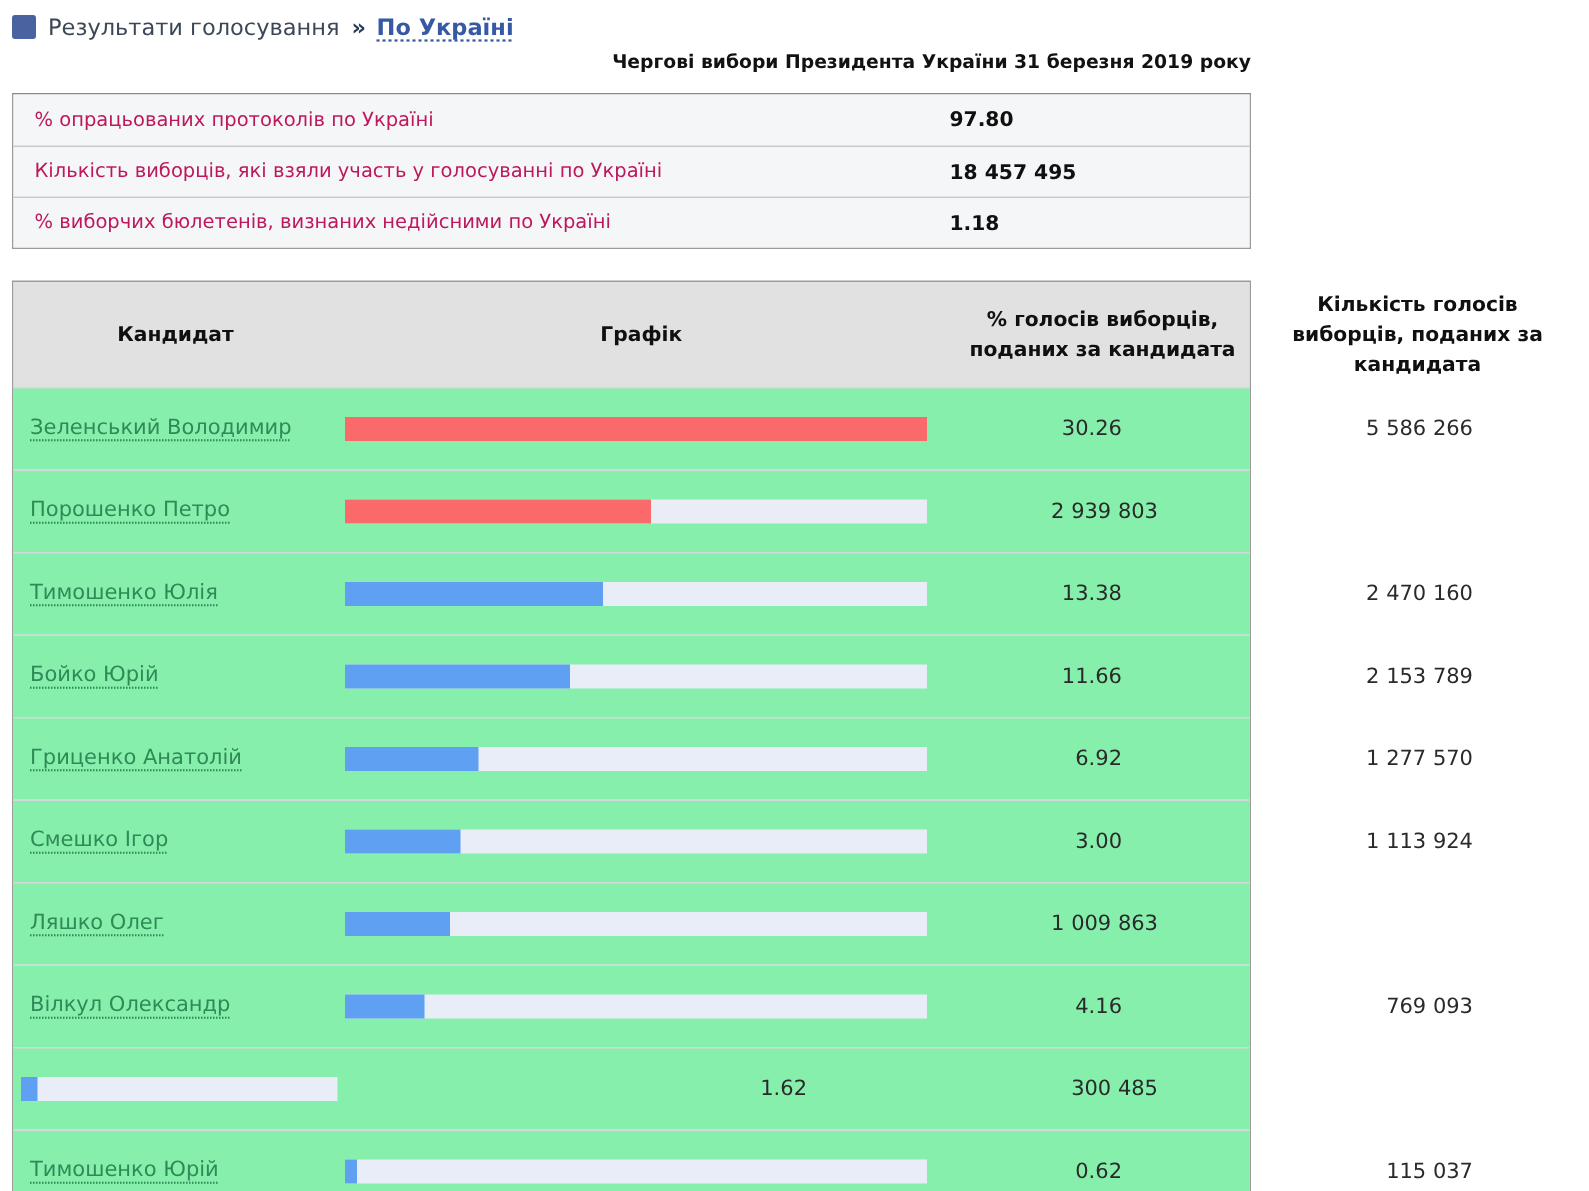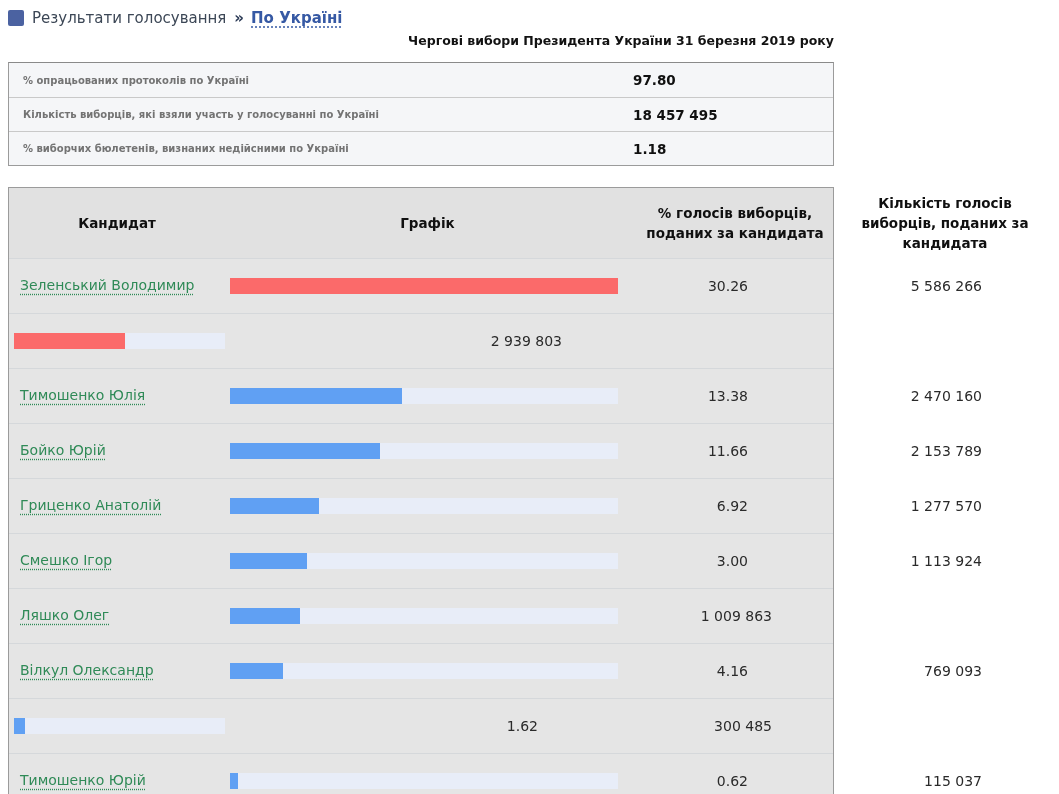--- a/index.html
+++ b/index.html
@@ -41,21 +41,21 @@
     margin: 14px 8px 0 8px;
     border: 1px solid #9b9b9b;
     border-top-color: #8a8a8a;
   }
   .srow {
     height: 34px; background: #f5f6f8;
     display: flex; align-items: center; justify-content: space-between;
     border-top: 1px solid #c9c9c9;
   }
   .srow:first-child { border-top: none; }
-  .slabel { font-size: 10px; font-weight: bold; color: #737373; padding-left: 14px; }
+  .slabel { font-size: 13px; font-weight: normal; color: #be185d; padding-left: 14px; }
   .svalue {
     font-size: 13.5px; font-weight: bold; color: #101010;
     width: 170px; margin-right: 30px; flex: 0 0 auto;
   }
 
   
   .ctable {
     margin: 21px 8px 0 8px;
     border: 1px solid #9b9b9b;
   }
@@ -65,21 +65,21 @@
   }
   .th {
     display: flex; align-items: center; justify-content: center;
     font-size: 13.5px; font-weight: bold; color: #101010;
     text-align: center; line-height: 1.5;
   }
   .th span { display: inline-block; }
   .th-pct span, .th-votes span { width: 178px; }
   .trow {
     display: grid; grid-template-columns: 216px 405px 210px 210px;
-    height: 55px; border-top: 1px solid #d5d8db; background: #e5e5e5;
+    height: 55px; border-top: 1px solid #d5d8db; background: #86efac;
   }
   .cell { display: flex; align-items: center; }
   .cell.cand { padding-left: 11px; }
   .cand-link {
     font-size: 14px; line-height: 1.55; color: #2f8a57;
     max-width: 175px;
     text-decoration: underline; text-decoration-style: dotted;
     text-decoration-color: #2f8a57; text-underline-offset: 4px;
     cursor: pointer;
   }
@@ -142,20 +142,23 @@
           </div>
           <div class="cell graph">
             <div class="track">
               <div class="bar" style="width: 100%; background: rgb(251, 106, 106);"></div>
             </div>
           </div>
           <div class="cell pct">30.26</div>
           <div class="cell votes">5 586 266</div>
         </div>
         <div class="trow">
+          <div class="cell cand">
+            <a class="cand-link" href="#">Порошенко Петро</a>
+          </div>
           <div class="cell graph">
             <div class="track">
               <div class="bar" style="width: 52.6107%; background: rgb(251, 106, 106);"></div>
             </div>
           </div>
           <div class="cell votes">2 939 803</div>
         </div>
         <div class="trow">
           <div class="cell cand">
             <a class="cand-link" href="#">Тимошенко Юлія</a>

